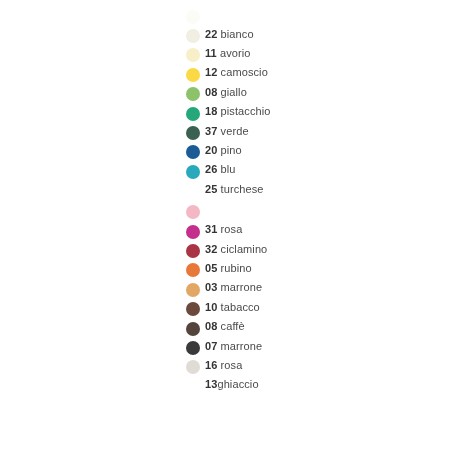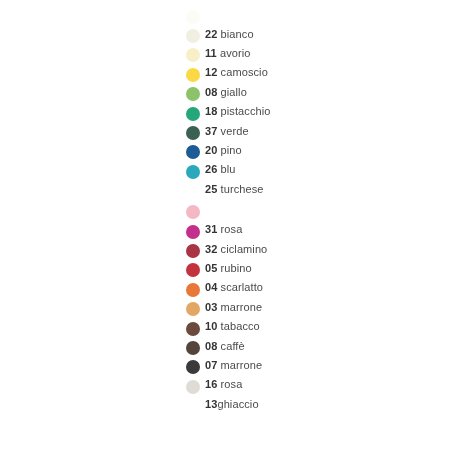--- a/index.html
+++ b/index.html
@@ -116,24 +116,20 @@
         </div>
         <div class="legend-row">
           <span class="swatch" style="background-color: rgb(196, 46, 140);"></span>
           <span class="row-label"><span class="code">32</span><span class="sep"> </span><span class="name">ciclamino</span></span>
         </div>
         <div class="legend-row">
           <span class="swatch" style="background-color: rgb(168, 52, 70);"></span>
           <span class="row-label"><span class="code">05</span><span class="sep"> </span><span class="name">rubino</span></span>
         </div>
         <div class="legend-row">
-          <span class="swatch" style="background-color: rgb(195, 51, 62);"></span>
-          <span class="row-label"><span class="code">04</span><span class="sep"> </span><span class="name">scarlatto</span></span>
-        </div>
-        <div class="legend-row">
           <span class="swatch" style="background-color: rgb(232, 120, 56);"></span>
           <span class="row-label"><span class="code">03</span><span class="sep"> </span><span class="name">marrone</span></span>
         </div>
         <div class="legend-row">
           <span class="swatch" style="background-color: rgb(227, 167, 101);"></span>
           <span class="row-label"><span class="code">10</span><span class="sep"> </span><span class="name">tabacco</span></span>
         </div>
         <div class="legend-row">
           <span class="swatch" style="background-color: rgb(107, 74, 61);"></span>
           <span class="row-label"><span class="code">08</span><span class="sep"> </span><span class="name">caffè</span></span>

